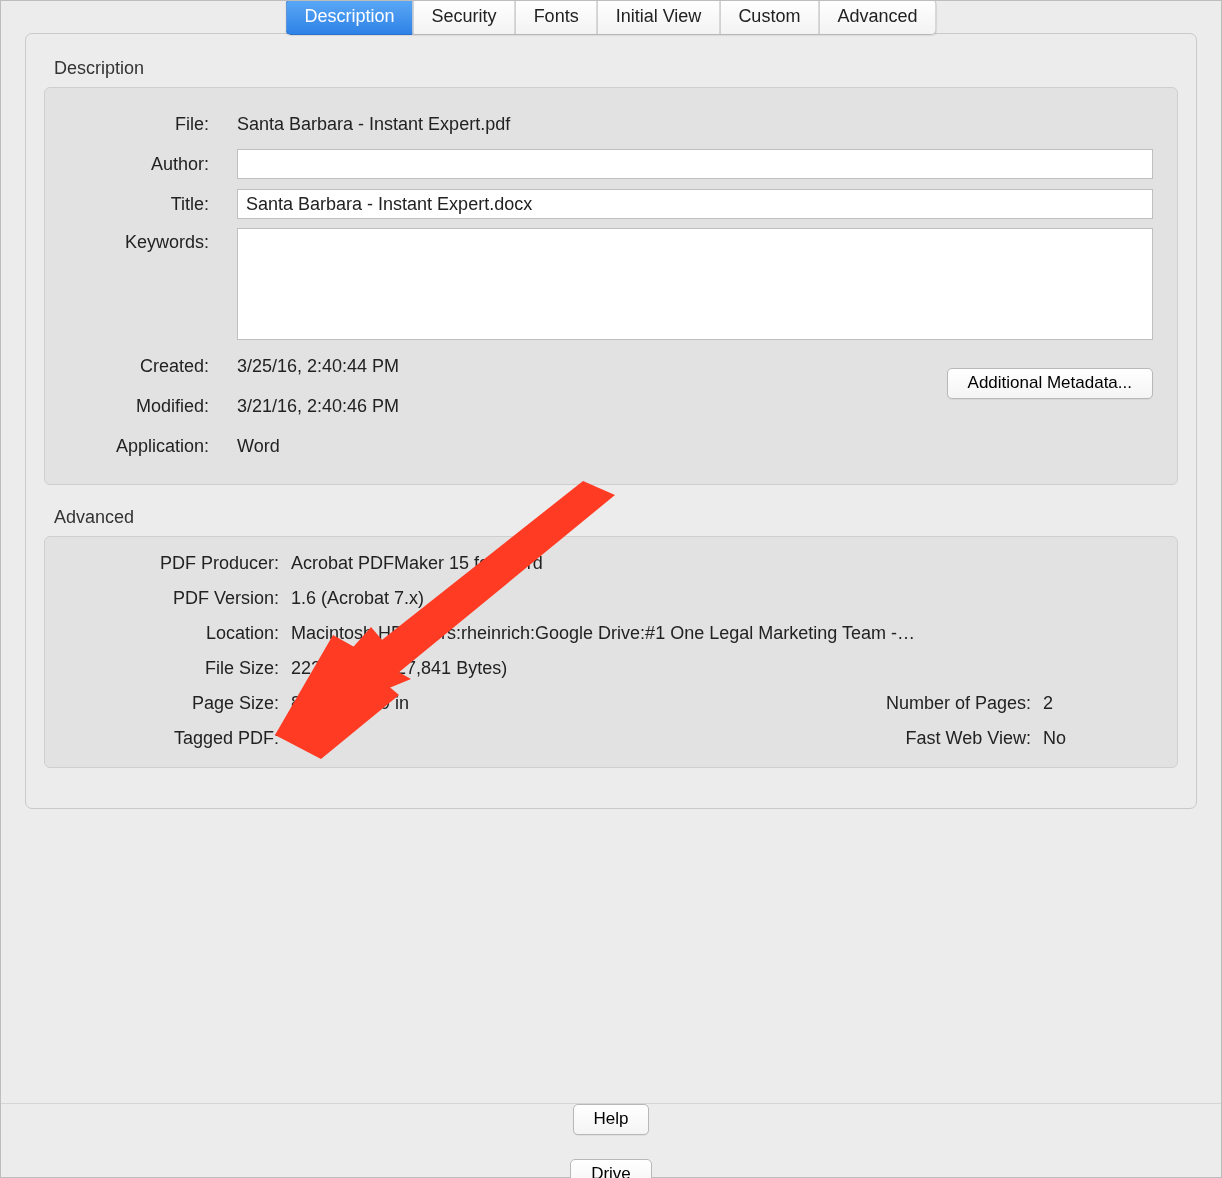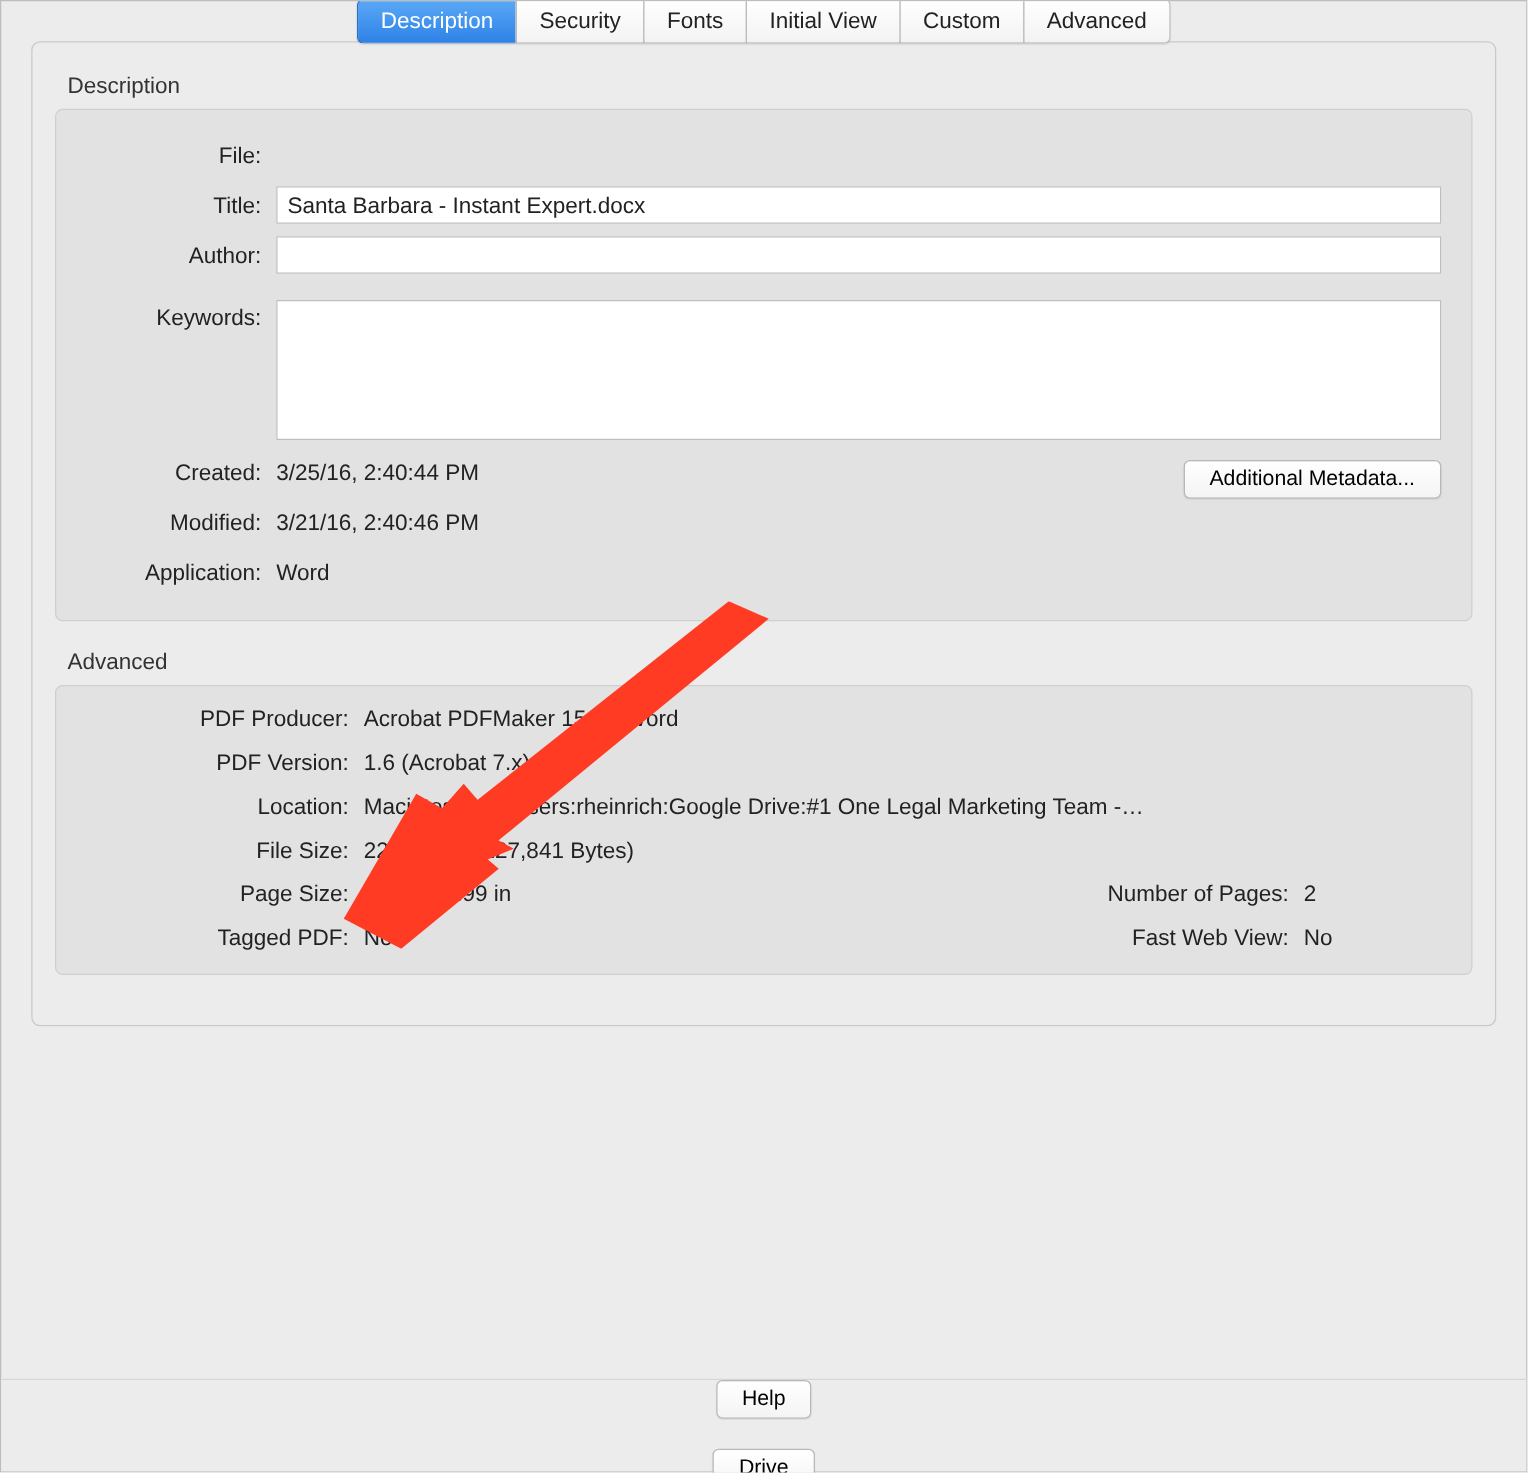--- a/index.html
+++ b/index.html
@@ -82,21 +82,21 @@
     background: #e2e2e2;
     border: 1px solid #cfcfcf;
     border-radius: 6px;
     padding: 16px 24px 18px 24px;
     position: relative;
   }
   .row {
     display: flex;
     align-items: center;
     min-height: 40px;
-    gap: 12px;
+    gap: 28px;
   }
   .row.multi { align-items: flex-start; min-height: auto; }
   .label {
     width: 140px;
     text-align: right;
     color: #222;
     font-size: 18px;
     flex-shrink: 0;
   }
   .value {
@@ -192,34 +192,35 @@
     </div>
 
     <div class="panel-wrap">
 
       <div class="group">
         <div class="group-title">Description</div>
         <div class="group-body">
 
           <div class="row">
             <div class="label">File:</div>
+            <div class="value">Santa Barbara - Instant Expert.pdf</div>
+          </div>
+
+          <div class="row">
+            <div class="label">Author:</div>
+            <input class="text" type="text" value="" style="">
           </div>
 
           <div class="row">
             <div class="label">Title:</div>
             <input class="text" type="text" value="Santa Barbara - Instant Expert.docx" style="">
           </div>
 
-          <div class="row">
-            <div class="label">Author:</div>
-            <input class="text" type="text" value="" style="">
-          </div>
-
-
-          <div class="row multi" style="margin-top:16px;">
+
+          <div class="row multi" style="margin-top:4px;">
             <div class="label" style="padding-top:4px;">Keywords:</div>
             <textarea class="text" value="" style=""></textarea>
           </div>
 
           <div class="row" style="margin-top:6px;">
             <div class="label">Created:</div>
             <div class="value">3/25/16, 2:40:44 PM</div>
           </div>
 
           <div class="row">

